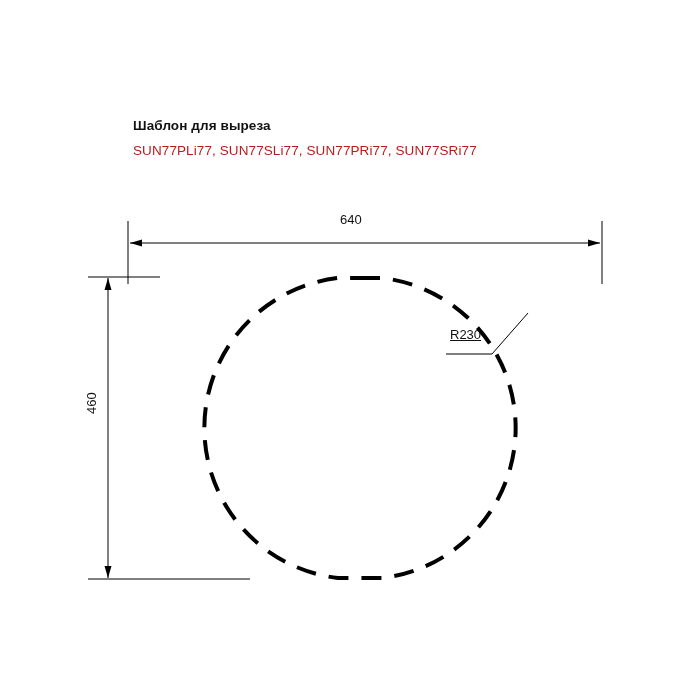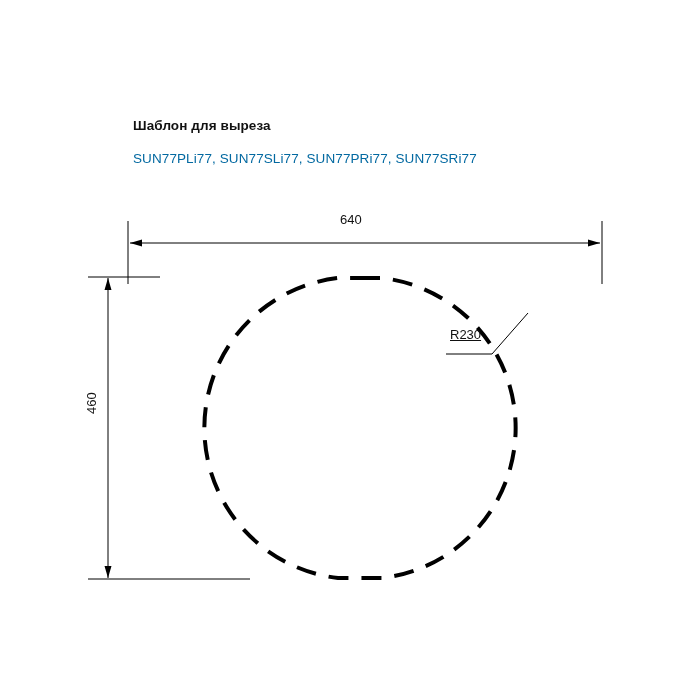--- a/index.html
+++ b/index.html
@@ -33,22 +33,22 @@
     font-weight: bold;
     line-height: 20px;
     letter-spacing: 0.1px;
     color: #111111;
   }
   .title-sub {
     font-size: 13.5px;
     font-weight: normal;
     line-height: 22px;
     letter-spacing: 0.1px;
-    color: #0369a1;
-    margin-top: 12px;
+    color: #b91c1c;
+    margin-top: 4px;
   }
   .drawing {
     position: absolute;
     left: 0;
     top: 0;
   }
   .dim-label {
     position: absolute;
     font-size: 13px;
     color: #111111;

